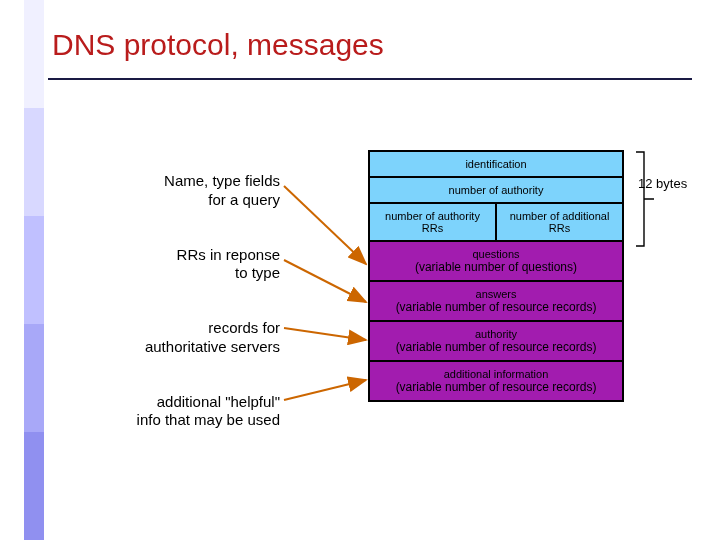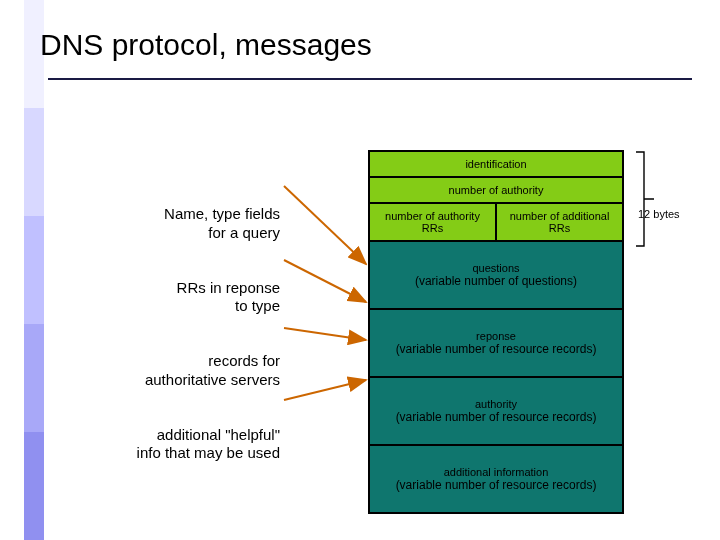--- a/index.html
+++ b/index.html
@@ -1,29 +1,29 @@
 <!DOCTYPE html>
 <html><head>
 <meta charset="utf-8">
 <style>
   html,body{margin:0;padding:0;width:720px;height:540px;background:#fff;font-family:Verdana,Geneva,sans-serif;color:#000;}
   .slide{position:relative;width:720px;height:540px;}
   .accent-col{position:absolute;left:24px;top:0;width:20px;height:540px;display:flex;flex-direction:column;}
   .accent-col .seg{flex:1;}
-  .title{position:absolute;left:40px;top:28px;font-size:30px;color:#000000;}
+  .title{position:absolute;left:52px;top:28px;font-size:30px;color:#b91c1c;}
   .hr{position:absolute;left:48px;right:28px;top:78px;height:0;border-top:2px solid #1a1a44;}
   .labels{position:absolute;left:40px;top:172px;width:240px;text-align:right;font-size:15px;line-height:1.25;}
-  .label{margin-bottom:36px;margin-top:33px;}
+  .label{margin-bottom:36px;}
   .table{position:absolute;left:368px;top:150px;width:254px;border:1px solid #000;font-size:11px;text-align:center;}
   .hdr-row{display:flex;}
-  .hdr-cell{flex:1;border:1px solid #000;padding:6px 8px;background:#84cc16;}
-  .body-cell{border:1px solid #000;padding:20px 4px;background:#0f766e;}
+  .hdr-cell{flex:1;border:1px solid #000;padding:6px 8px;background:#7dd3fc;}
+  .body-cell{border:1px solid #000;padding:6px 4px;background:#a21caf;}
   .body-cell .sub{font-size:12px;}
   .bracket{position:absolute;left:632px;top:150px;width:30px;height:98px;}
-  .bracket-lbl{position:absolute;left:638px;top:208px;font-size:11px;text-align:right;}
+  .bracket-lbl{position:absolute;left:638px;top:176px;font-size:13px;text-align:right;}
   svg.arrows{position:absolute;left:0;top:0;pointer-events:none;}
 </style>
 </head>
 <body>
 
 <div class="slide">
 
   <div class="accent-col">
     <div class="seg" style="background:#f0f0ff"></div>
     <div class="seg" style="background:#d8d8ff"></div>
@@ -63,21 +63,21 @@
     </div>
     <div class="hdr-row">
       <div class="hdr-cell">number of authority RRs</div>
       <div class="hdr-cell">number of additional RRs</div>
     </div>
     <div class="body-cell">
       <div>questions</div>
       <div class="sub">(variable number of questions)</div>
     </div>
     <div class="body-cell">
-      <div>reponse</div>
+      <div>answers</div>
       <div class="sub">(variable number of resource records)</div>
     </div>
     <div class="body-cell">
       <div>authority</div>
       <div class="sub">(variable number of resource records)</div>
     </div>
     <div class="body-cell">
       <div>additional information</div>
       <div class="sub">(variable number of resource records)</div>
     </div>

